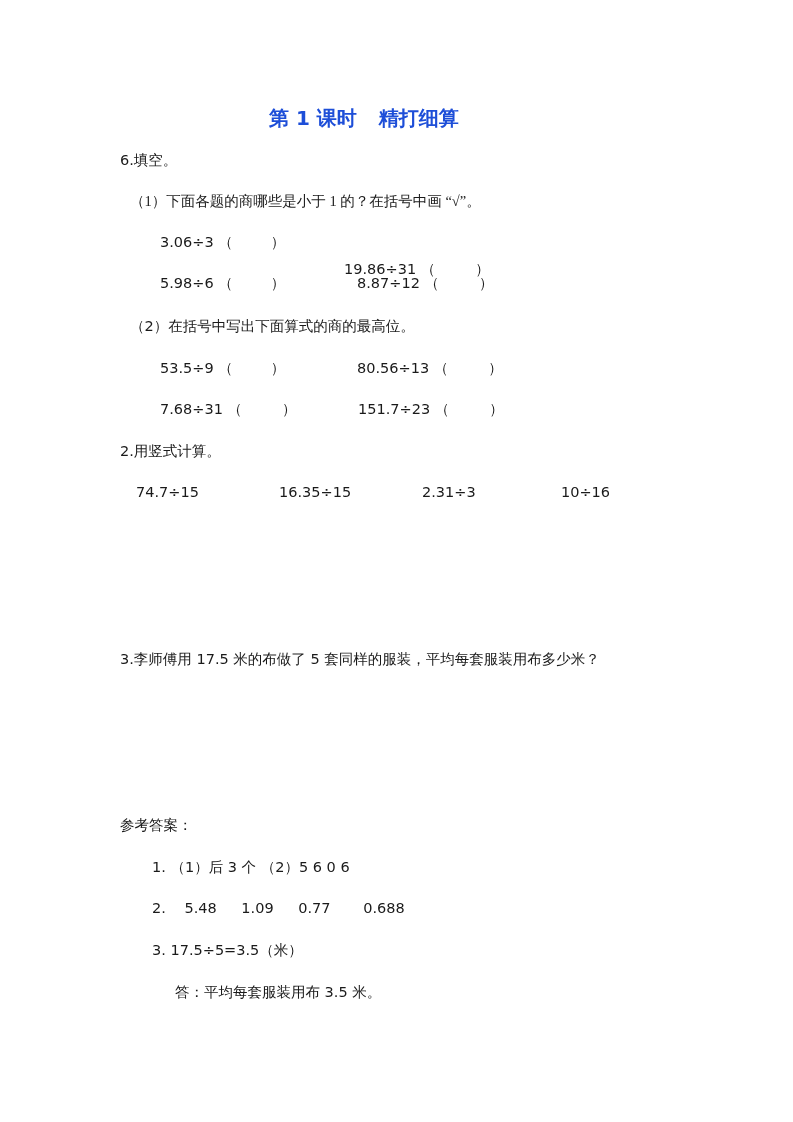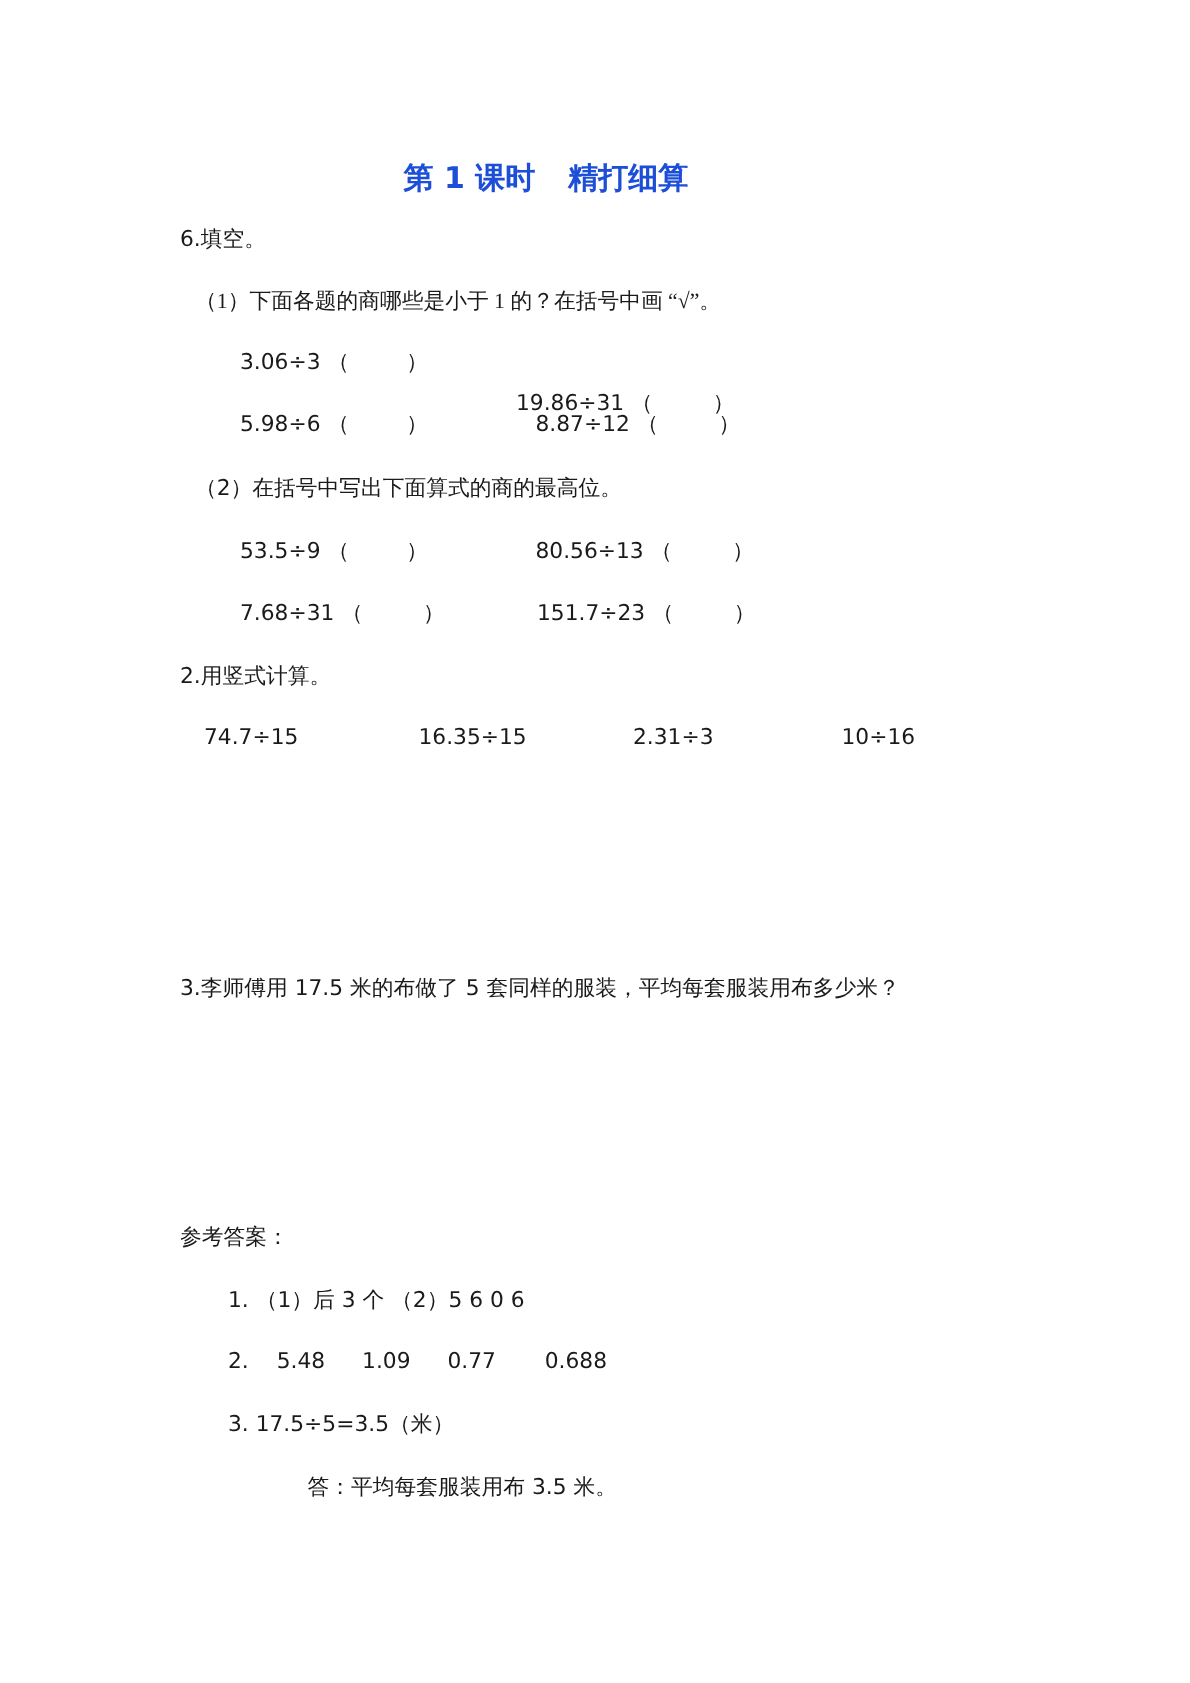--- a/index.html
+++ b/index.html
@@ -72,13 +72,13 @@
 <div class="abs" style="left:120px; top:818px;">参考答案：</div>
 <div class="abs" style="left:152px; top:860px;">1. （1）后 3 个      （2）5    6    0    6</div>
 <div class="abs" style="left:152px; top:901px;">
   <span>2.</span>
   <span style="display:inline-block; width:14px;"></span><span>5.48</span>
   <span style="display:inline-block; width:20px;"></span><span>1.09</span>
   <span style="display:inline-block; width:20px;"></span><span>0.77</span>
   <span style="display:inline-block; width:28px;"></span><span>0.688</span>
 </div>
 <div class="abs" style="left:152px; top:943px;">3.    17.5÷5=3.5（米）</div>
-<div class="abs" style="left:175px; top:985px;margin-left:30px;">答：平均每套服装用布 3.5 米。</div>
+<div class="abs" style="left:175px; top:985px;">答：平均每套服装用布 3.5 米。</div>
 
 </body></html>

